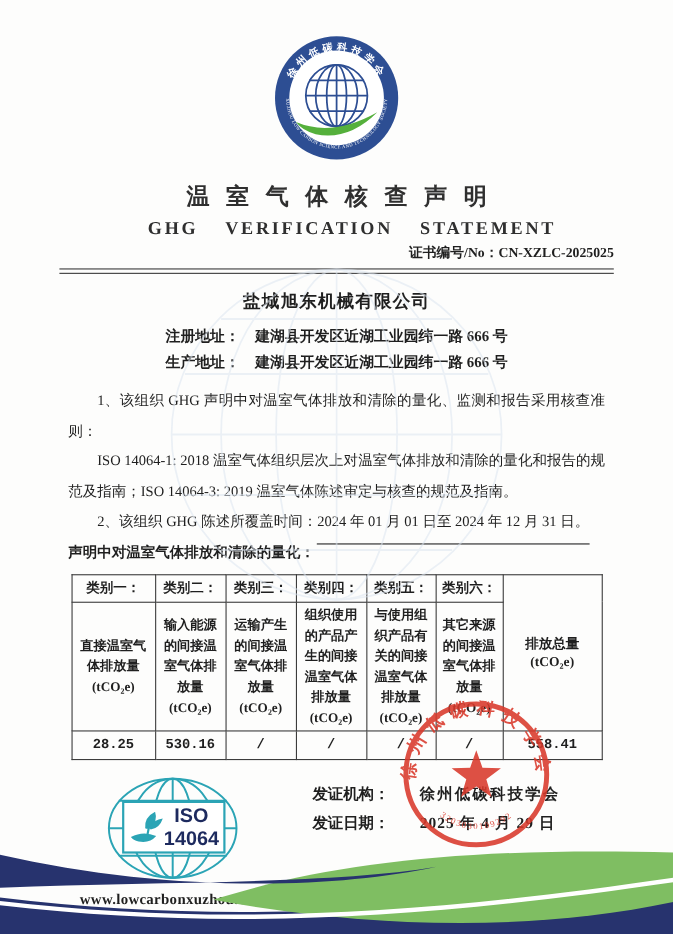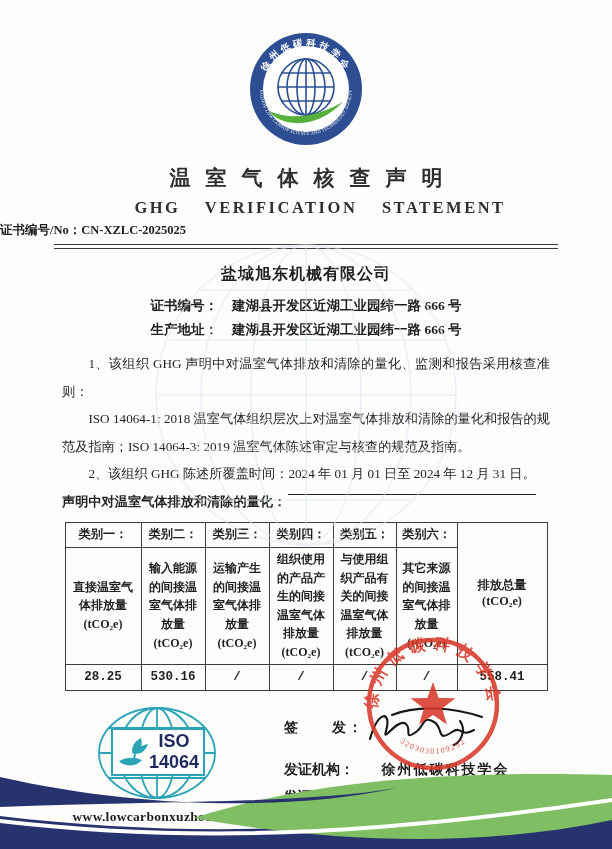--- a/index.html
+++ b/index.html
@@ -13,21 +13,21 @@
   .watermark{position:absolute; left:50%; top:235px; transform:translateX(-50%); opacity:.55; pointer-events:none;}
   .header-logo{display:block; margin:30px auto 0; }
   .title-cn{
     margin-top:16px; text-align:center; font-size:21px; font-weight:bold;
     letter-spacing:15px; color:#2f2f2f; text-indent:15px;
   }
   .title-en{
     margin-top:6px; text-align:center; font-size:16.5px; color:#2f2f2f;
     letter-spacing:2.5px; word-spacing:18px; font-weight:600;padding-left:28px;
   }
-  .cert-line{ margin:4px 54px 0 0; font-size:12.5px; font-weight:600;}
+  .cert-line{ margin:4px 54px 0 0; text-align:right; font-size:12.5px; font-weight:600;}
   .double-rule{ margin:5px 54px 0 54px; height:3px; border-top:1.6px solid #3a3a3a; border-bottom:1.6px solid #3a3a3a;}
   .company-name{ margin-top:15px; text-align:center; font-size:16px; font-weight:bold; letter-spacing:1px;}
   .addr-block{ margin-top:9px; text-align:center; font-size:13.5px; font-weight:bold; line-height:1.75;}
   .addr-label{ margin-right:14px;}
   .body-text{ margin:9px 62px 0; font-size:13.2px; line-height:2.08; text-align:justify;}
   .para{ text-indent:2em; margin:0;}
   .nowrap-line{ text-indent:2em; white-space:nowrap; margin:0;}
   .uline{ border-bottom:1.2px solid #222; padding-bottom:13px;}
   .bold-line{ font-weight:bold; margin:0;}
   table.ghg{ border-collapse:collapse; table-layout:fixed; margin:7px auto 0; width:482px; font-size:12px;}
@@ -96,21 +96,21 @@
   <div class="title-cn">温室气体核查声明</div>
   <div class="title-en">GHG VERIFICATION STATEMENT</div>
   <div class="cert-line">
     <span>证书编号/No：</span><span>CN-XZLC-2025025</span>
   </div>
   <div class="double-rule"></div>
 
   <div class="company-name">盐城旭东机械有限公司</div>
   <div class="addr-block">
     <div>
-      <span class="addr-label">证书编号：</span><span>建湖县开发区近湖工业园纬一路 666 号</span>
+      <span class="addr-label">注册地址：</span><span>建湖县开发区近湖工业园纬一路 666 号</span>
     </div>
     <div>
       <span class="addr-label">生产地址：</span><span>建湖县开发区近湖工业园纬一路 666 号</span>
     </div>
   </div>
 
   <div class="body-text">
     <p class="para">1、该组织 GHG 声明中对温室气体排放和清除的量化、监测和报告采用核查准则：</p>
     <p class="para">ISO 14064-1: 2018 温室气体组织层次上对温室气体排放和清除的量化和报告的规范及指南；ISO 14064-3: 2019 温室气体陈述审定与核查的规范及指南。</p>
     <p class="nowrap-line">
@@ -199,31 +199,20 @@
           <path d="M53,47 Q58,40 66,39 Q63,48 55,49 Z" fill="#2ba4b5"></path>
           <line x1="52" y1="54" x2="54" y2="44" stroke="#2ba4b5" stroke-width="2"></line>
         </g>
         <text x="92" y="42" text-anchor="middle" font-family="Liberation Sans, sans-serif" font-size="18" font-weight="bold" fill="#1d2a5e">ISO</text>
         <text x="92" y="63" text-anchor="middle" font-family="Liberation Sans, sans-serif" font-size="18" font-weight="bold" fill="#1d2a5e">14064</text>
       </svg>
       <div class="website">www.lowcarbonxuzhou.com</div>
     </div>
 
     <div class="bottom-right">
-      <div class="sign-row">
-        <span class="sign-label">签　　发：</span>
-        <svg class="signature" width="130" height="52" viewBox="0 0 130 52">
-          <g stroke="#161616" stroke-width="2.1" fill="none" stroke-linecap="round">
-            <path d="M8,38 C16,8 30,10 24,30 C20,43 36,16 44,23 C50,28 41,40 54,31"></path>
-            <path d="M54,31 C63,25 60,14 72,21 C82,27 74,42 90,31 C100,24 98,37 112,29"></path>
-            <path d="M30,14 C55,4 90,6 120,16"></path>
-            <path d="M98,20 C104,28 100,40 92,44"></path>
-          </g>
-        </svg>
-      </div>
       <div class="issuer-row">
         <span>发证机构：</span>
         <span class="issuer-value">徐州低碳科技学会</span>
       </div>
       <div class="date-row">
         <span>发证日期：</span>
         <span class="date-value">2025 年 4 月 29 日</span>
       </div>
     </div>
   </div>

